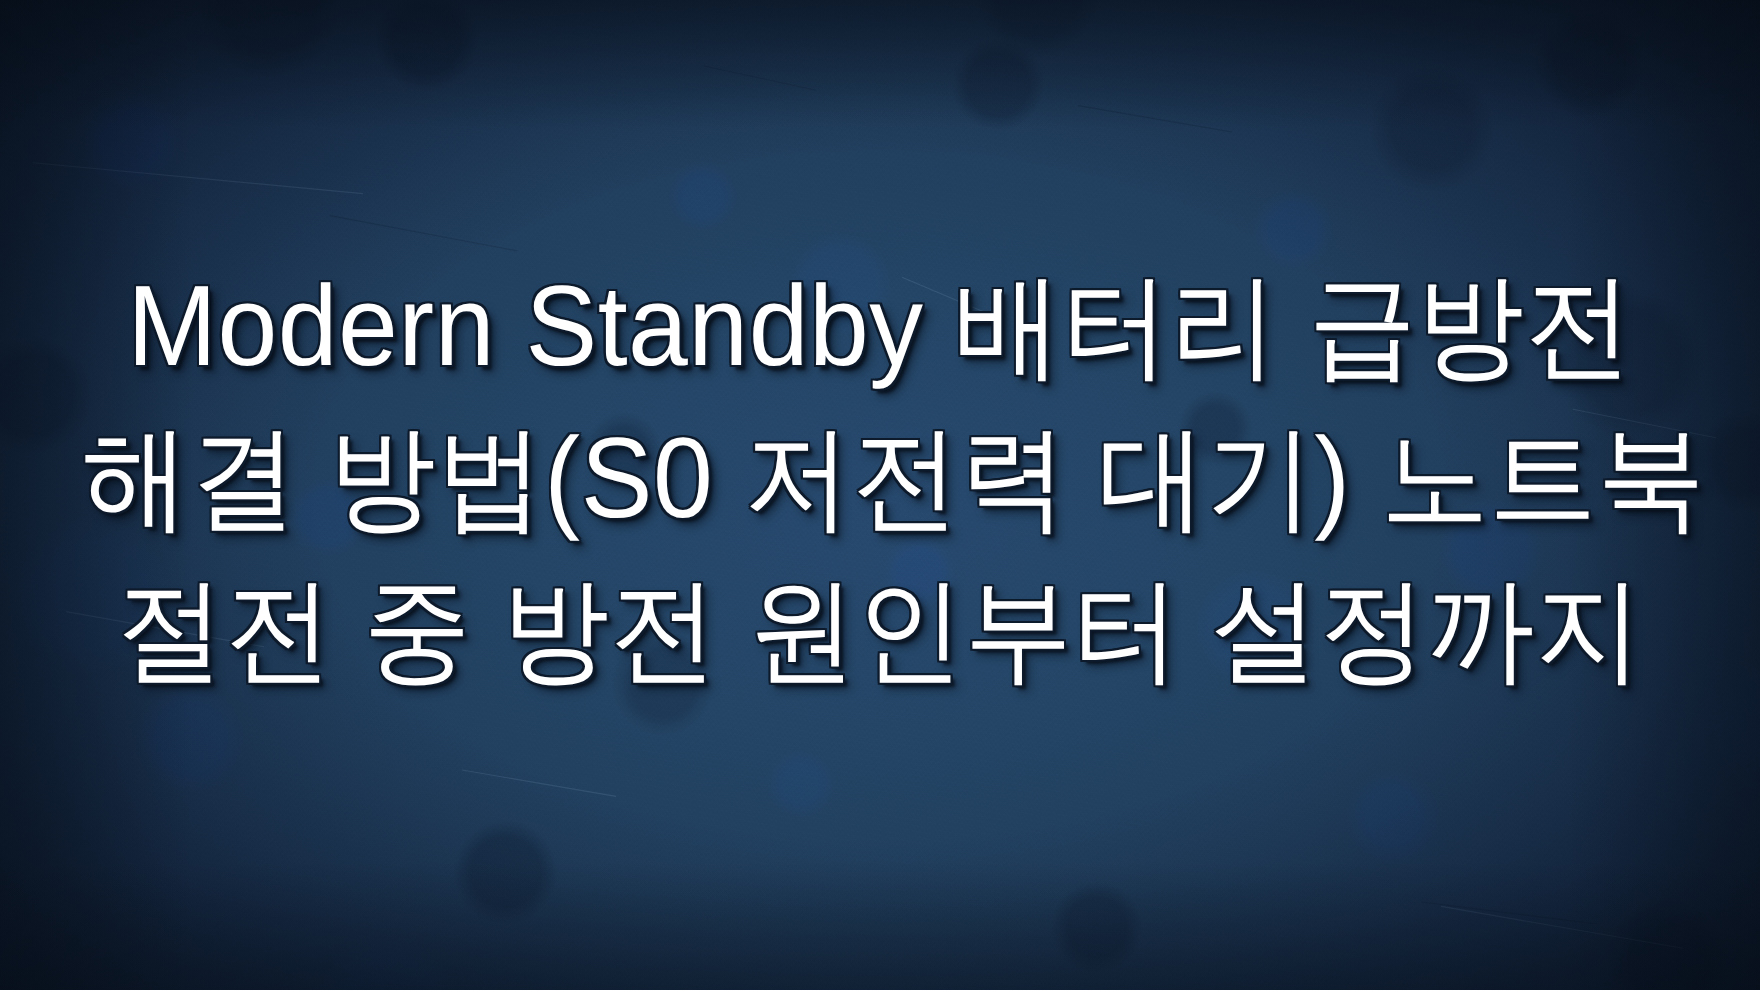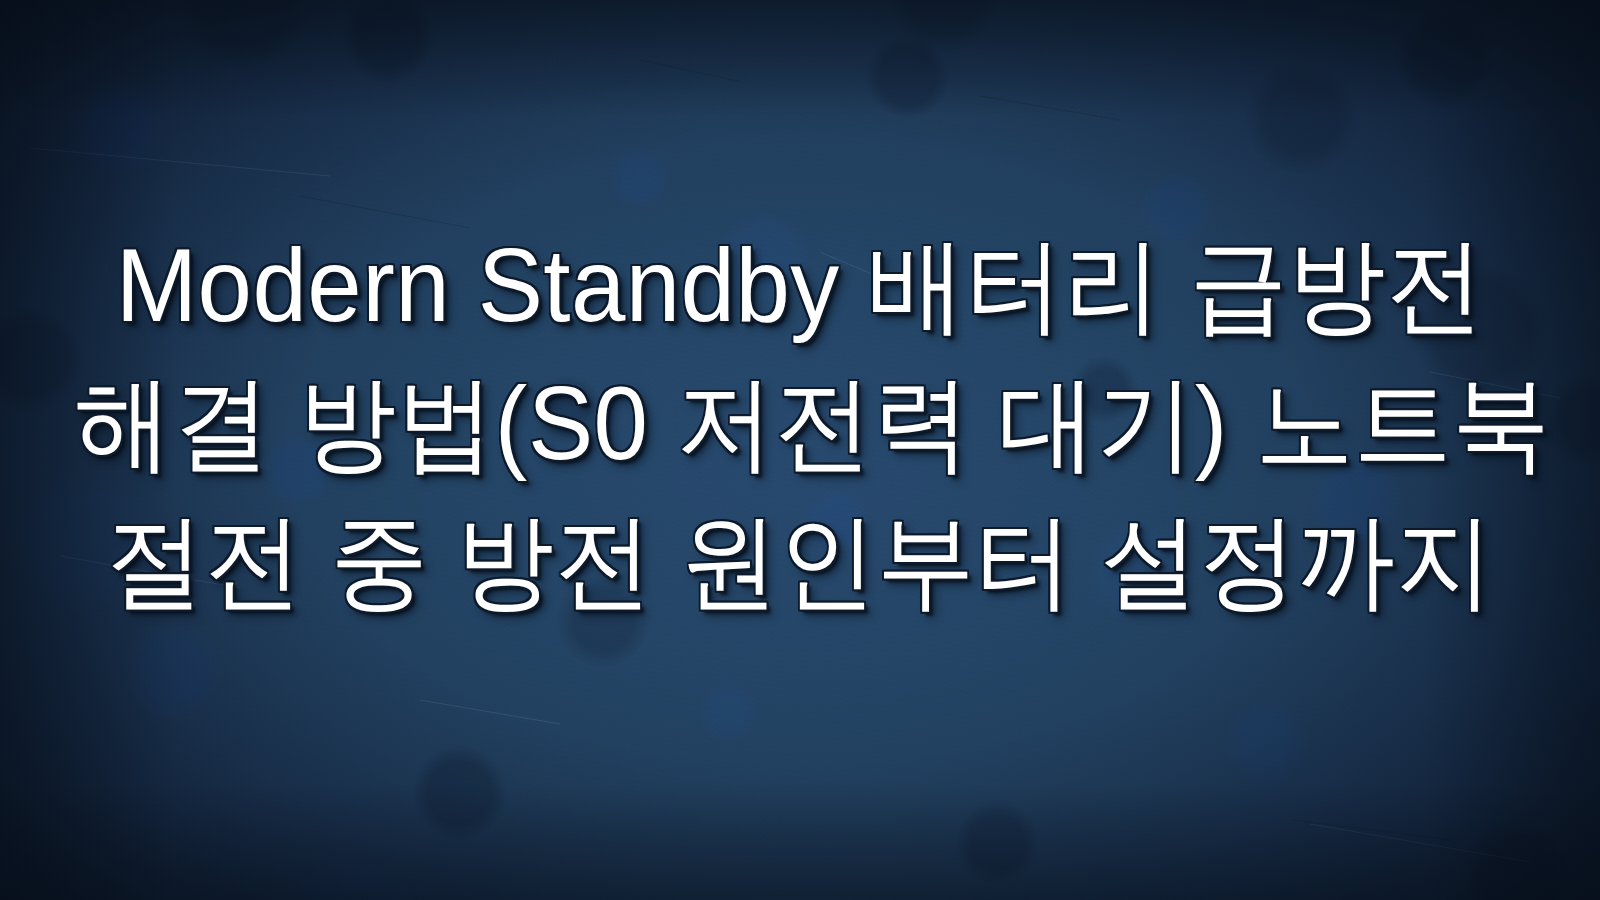--- a/index.html
+++ b/index.html
@@ -121,21 +121,21 @@
     background:
       linear-gradient(to bottom, rgba(5,12,22,.55) 0%, rgba(5,12,22,0) 13%, rgba(5,12,22,0) 87%, rgba(5,12,22,.42) 100%),
       linear-gradient(to right,  rgba(5,12,22,.48) 0%, rgba(5,12,22,0) 11%, rgba(5,12,22,0) 89%, rgba(5,12,22,.48) 100%);
   }
 
   
   .title-block {
     position: absolute;
     left: 0;
     right: 0;
-    top: 216px;
+    top: 228px;
     display: flex;
     flex-direction: column;
     align-items: center;
     justify-content: flex-start;
     gap: 0;
     padding: 0 28px;
     box-sizing: border-box;
   }
 
   .title-line {

